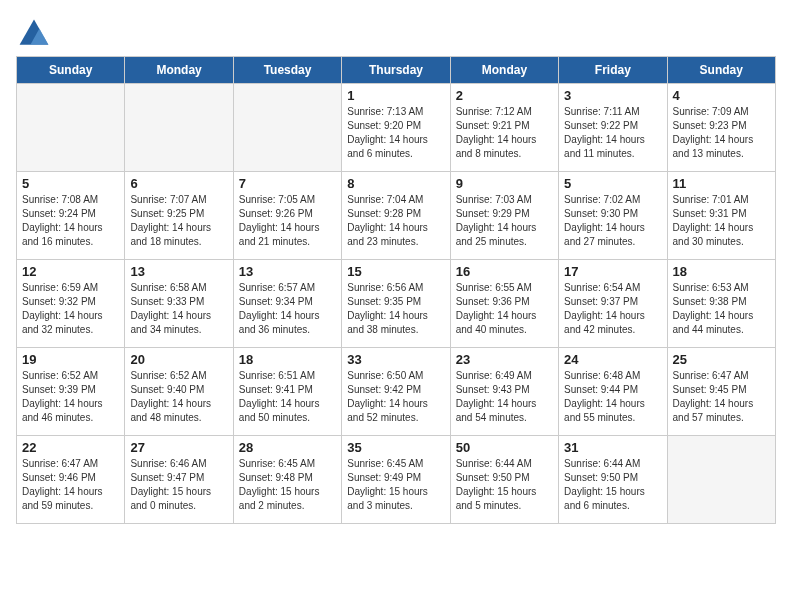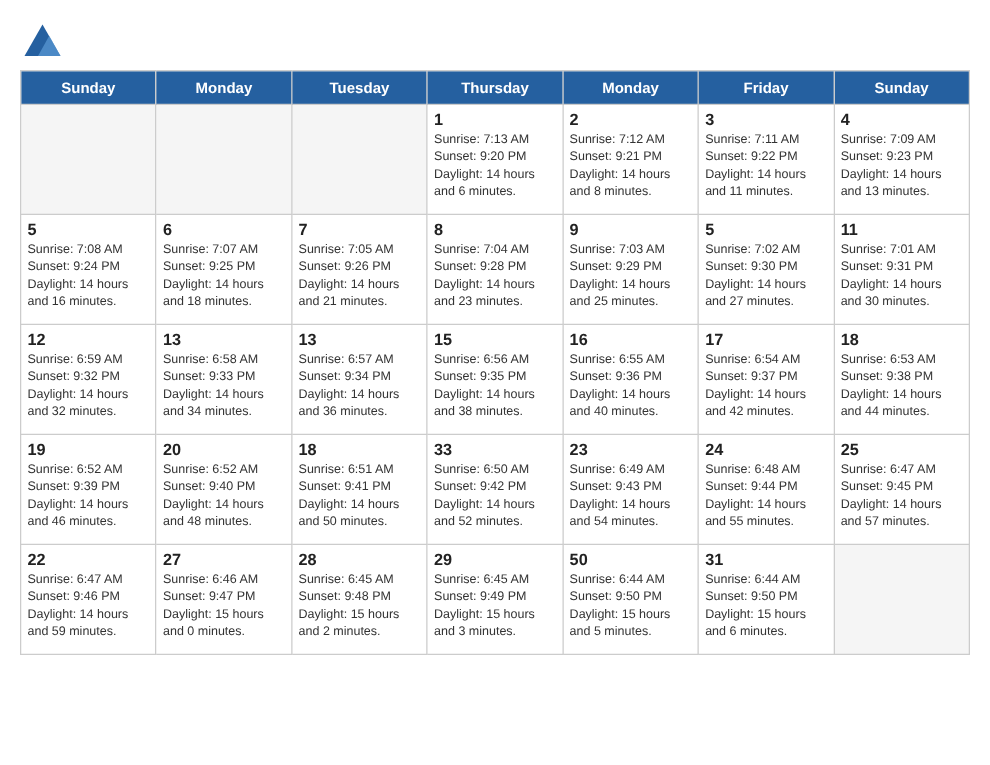--- a/index.html
+++ b/index.html
@@ -234,21 +234,21 @@
         </td>
         <td>
           <span class="day-num">27</span>
           <div class="day-info">Sunrise: 6:46 AM<br>Sunset: 9:47 PM<br>Daylight: 15 hours<br>and 0 minutes.</div>
         </td>
         <td>
           <span class="day-num">28</span>
           <div class="day-info">Sunrise: 6:45 AM<br>Sunset: 9:48 PM<br>Daylight: 15 hours<br>and 2 minutes.</div>
         </td>
         <td>
-          <span class="day-num">29</span>
+          <span class="day-num">35</span>
           <div class="day-info">Sunrise: 6:45 AM<br>Sunset: 9:49 PM<br>Daylight: 15 hours<br>and 3 minutes.</div>
         </td>
         <td>
           <span class="day-num">50</span>
           <div class="day-info">Sunrise: 6:44 AM<br>Sunset: 9:50 PM<br>Daylight: 15 hours<br>and 5 minutes.</div>
         </td>
         <td>
           <span class="day-num">31</span>
           <div class="day-info">Sunrise: 6:44 AM<br>Sunset: 9:50 PM<br>Daylight: 15 hours<br>and 6 minutes.</div>
         </td>

